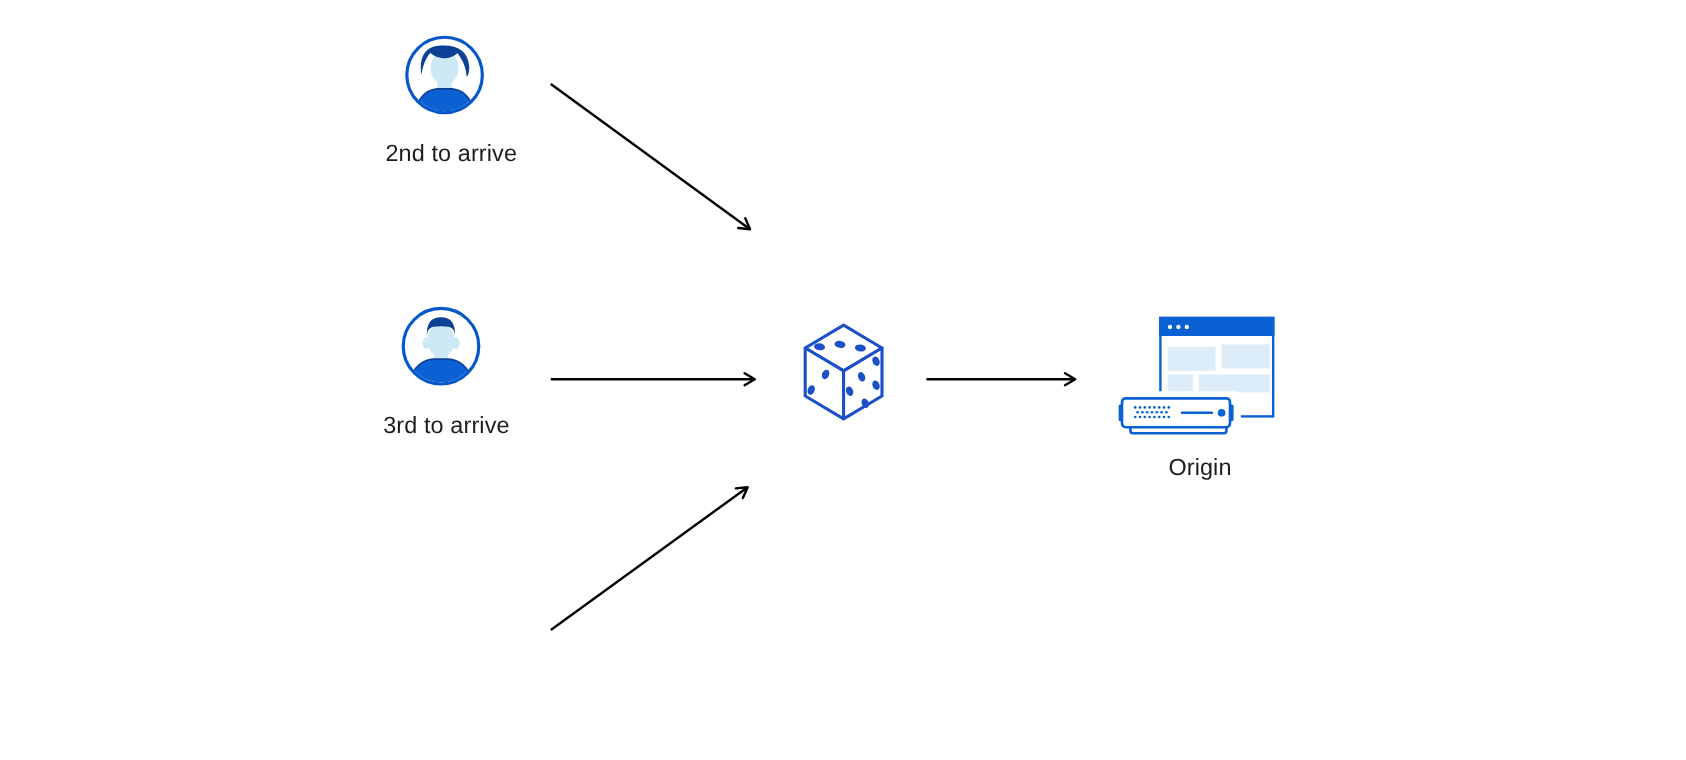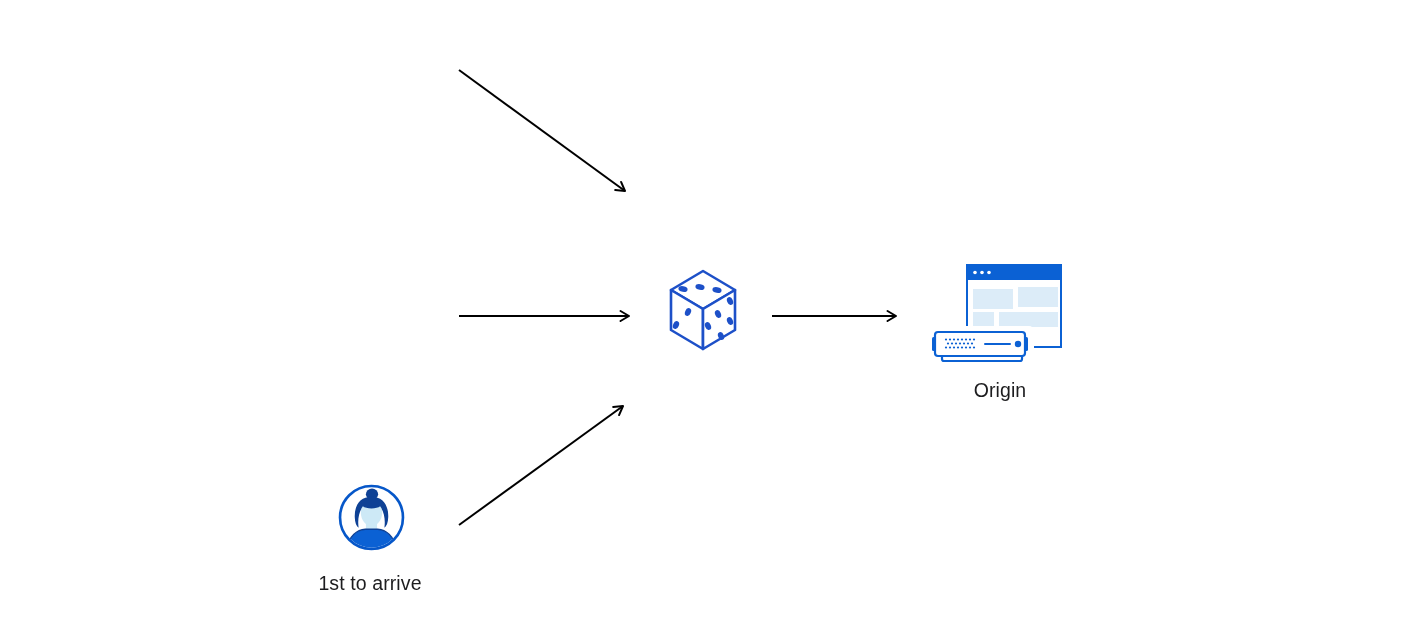--- a/index.html
+++ b/index.html
@@ -46,43 +46,61 @@
       <marker id="ah" markerUnits="userSpaceOnUse" markerWidth="14" markerHeight="14" refX="11.5" refY="7" orient="auto">
         <path class="arrow-head" d="M3,2 L11.5,7 L3,12"></path>
       </marker>
     </defs>
     <line class="arrow-line" x1="459" y1="70" x2="625" y2="191" marker-end="url(#ah)"></line>
     <line class="arrow-line" x1="459" y1="316" x2="629" y2="316" marker-end="url(#ah)"></line>
     <line class="arrow-line" x1="459" y1="525" x2="623" y2="406" marker-end="url(#ah)"></line>
     <line class="arrow-line" x1="772" y1="316" x2="896" y2="316" marker-end="url(#ah)"></line>
   </svg>
 
-
-
-  <div class="node" style="left:338px;top:484px">
+  <div class="node" style="left:337px;top:29px">
     <svg width="67" height="67" viewBox="0 0 66 66">
       <defs>
-          <clipPath id="clipC">
+          <clipPath id="clipA">
             <circle cx="33" cy="33" r="29.7"></circle>
           </clipPath>
         </defs>
       <circle class="ring" cx="33" cy="33" r="31"></circle>
-      <g clip-path="url(#clipC)">
-        <ellipse class="f-navy" cx="33.5" cy="10" rx="6" ry="5.6"></ellipse>
-        <path class="f-face" d="M27.5,34 h11 v14 h-11 z"></path>
-        <ellipse class="f-face" cx="33" cy="28" rx="10.5" ry="13.2"></ellipse>
-        <path class="f-navy" d="M33,12.5 C22,12.5 16.2,20.5 16.5,32.5 C16.6,38 18.2,41.6 20.3,43.2
-                 C19.2,35 20.5,27.5 24.5,22 C27.5,24.8 38.5,24.8 41.5,22
-                 C45.5,27.5 46.8,35 45.7,43.2 C47.8,41.6 49.4,38 49.5,32.5
-                 C49.8,20.5 44,12.5 33,12.5 Z"></path>
-        <path class="f-shirt" d="M8.5,66 C10.5,50 19.5,45.2 27,44.6 L39,44.6 C46.5,45.2 55.5,50 57.5,66 Z"></path>
+      <g clip-path="url(#clipA)">
+        <path class="f-face" d="M27,34 h12 v14 h-12 z"></path>
+        <ellipse class="f-face" cx="33" cy="27" rx="11.5" ry="14"></ellipse>
+        <path class="f-navy" d="M14,33 C12,19 16,9.5 30,8.8 C44,8 52.5,14 53.2,26 C53.5,30 52.4,33.4 51.2,34.6
+                 C50.4,26 47.5,20 43.5,15.2 C40.5,18.2 36.5,19.3 33,19.3 C28.3,19.3 24.2,17.4 21.3,15
+                 C17.3,19.3 15,26 14,33 Z"></path>
+        <path class="f-shirt" d="M8.5,66 C10.5,50 19.5,45 27,44.4 L39,44.4 C46.5,45 55.5,50 57.5,66 Z"></path>
       </g>
     </svg>
-    <div class="node-label" style="left:32px;top:88px">1st to arrive</div>
+    <div class="node-label" style="left:39px;top:88px">2nd to arrive</div>
   </div>
+
+  <div class="node" style="left:334px;top:255px">
+    <svg width="67" height="67" viewBox="0 0 66 66">
+      <defs>
+          <clipPath id="clipB">
+            <circle cx="33" cy="33" r="29.7"></circle>
+          </clipPath>
+        </defs>
+      <circle class="ring" cx="33" cy="33" r="31"></circle>
+      <g clip-path="url(#clipB)">
+        <ellipse class="f-face" cx="21" cy="30.5" rx="3.2" ry="4.8"></ellipse>
+        <ellipse class="f-face" cx="45" cy="30.5" rx="3.2" ry="4.8"></ellipse>
+        <path class="f-face" d="M27.5,34 h11 v14 h-11 z"></path>
+        <ellipse class="f-face" cx="33" cy="28.5" rx="11" ry="13.5"></ellipse>
+        <path class="f-navy" d="M21.5,25 C20.8,13 26,9.3 33,9.3 C40,9.3 45.2,13 44.5,25 C44.3,19.2 42.8,16.6 33,16.6
+                 C23.2,16.6 21.7,19.2 21.5,25 Z"></path>
+        <path class="f-shirt" d="M6.5,66 C9,48.5 20,44 27,43.6 L39,43.6 C46,44 57,48.5 59.5,66 Z"></path>
+      </g>
+    </svg>
+    <div class="node-label" style="left:38px;top:89px">3rd to arrive</div>
+  </div>
+
 
   <div class="node" style="left:668px;top:269px">
     <svg width="70" height="82" viewBox="0 0 70 82">
       <polygon class="dice-face" points="35,2 67,21 35,40 3,21"></polygon>
       <polygon class="dice-face" points="3,21 35,40 35,80 3,61"></polygon>
       <polygon class="dice-face" points="35,40 67,21 67,61 35,80"></polygon>
       <g>
         <ellipse class="pip" cx="15" cy="20" rx="4.6" ry="2.9" transform="rotate(8 15 20)"></ellipse>
         <ellipse class="pip" cx="32" cy="18" rx="4.6" ry="2.9" transform="rotate(8 32 18)"></ellipse>
         <ellipse class="pip" cx="49" cy="21" rx="4.6" ry="2.9" transform="rotate(8 49 21)"></ellipse>

